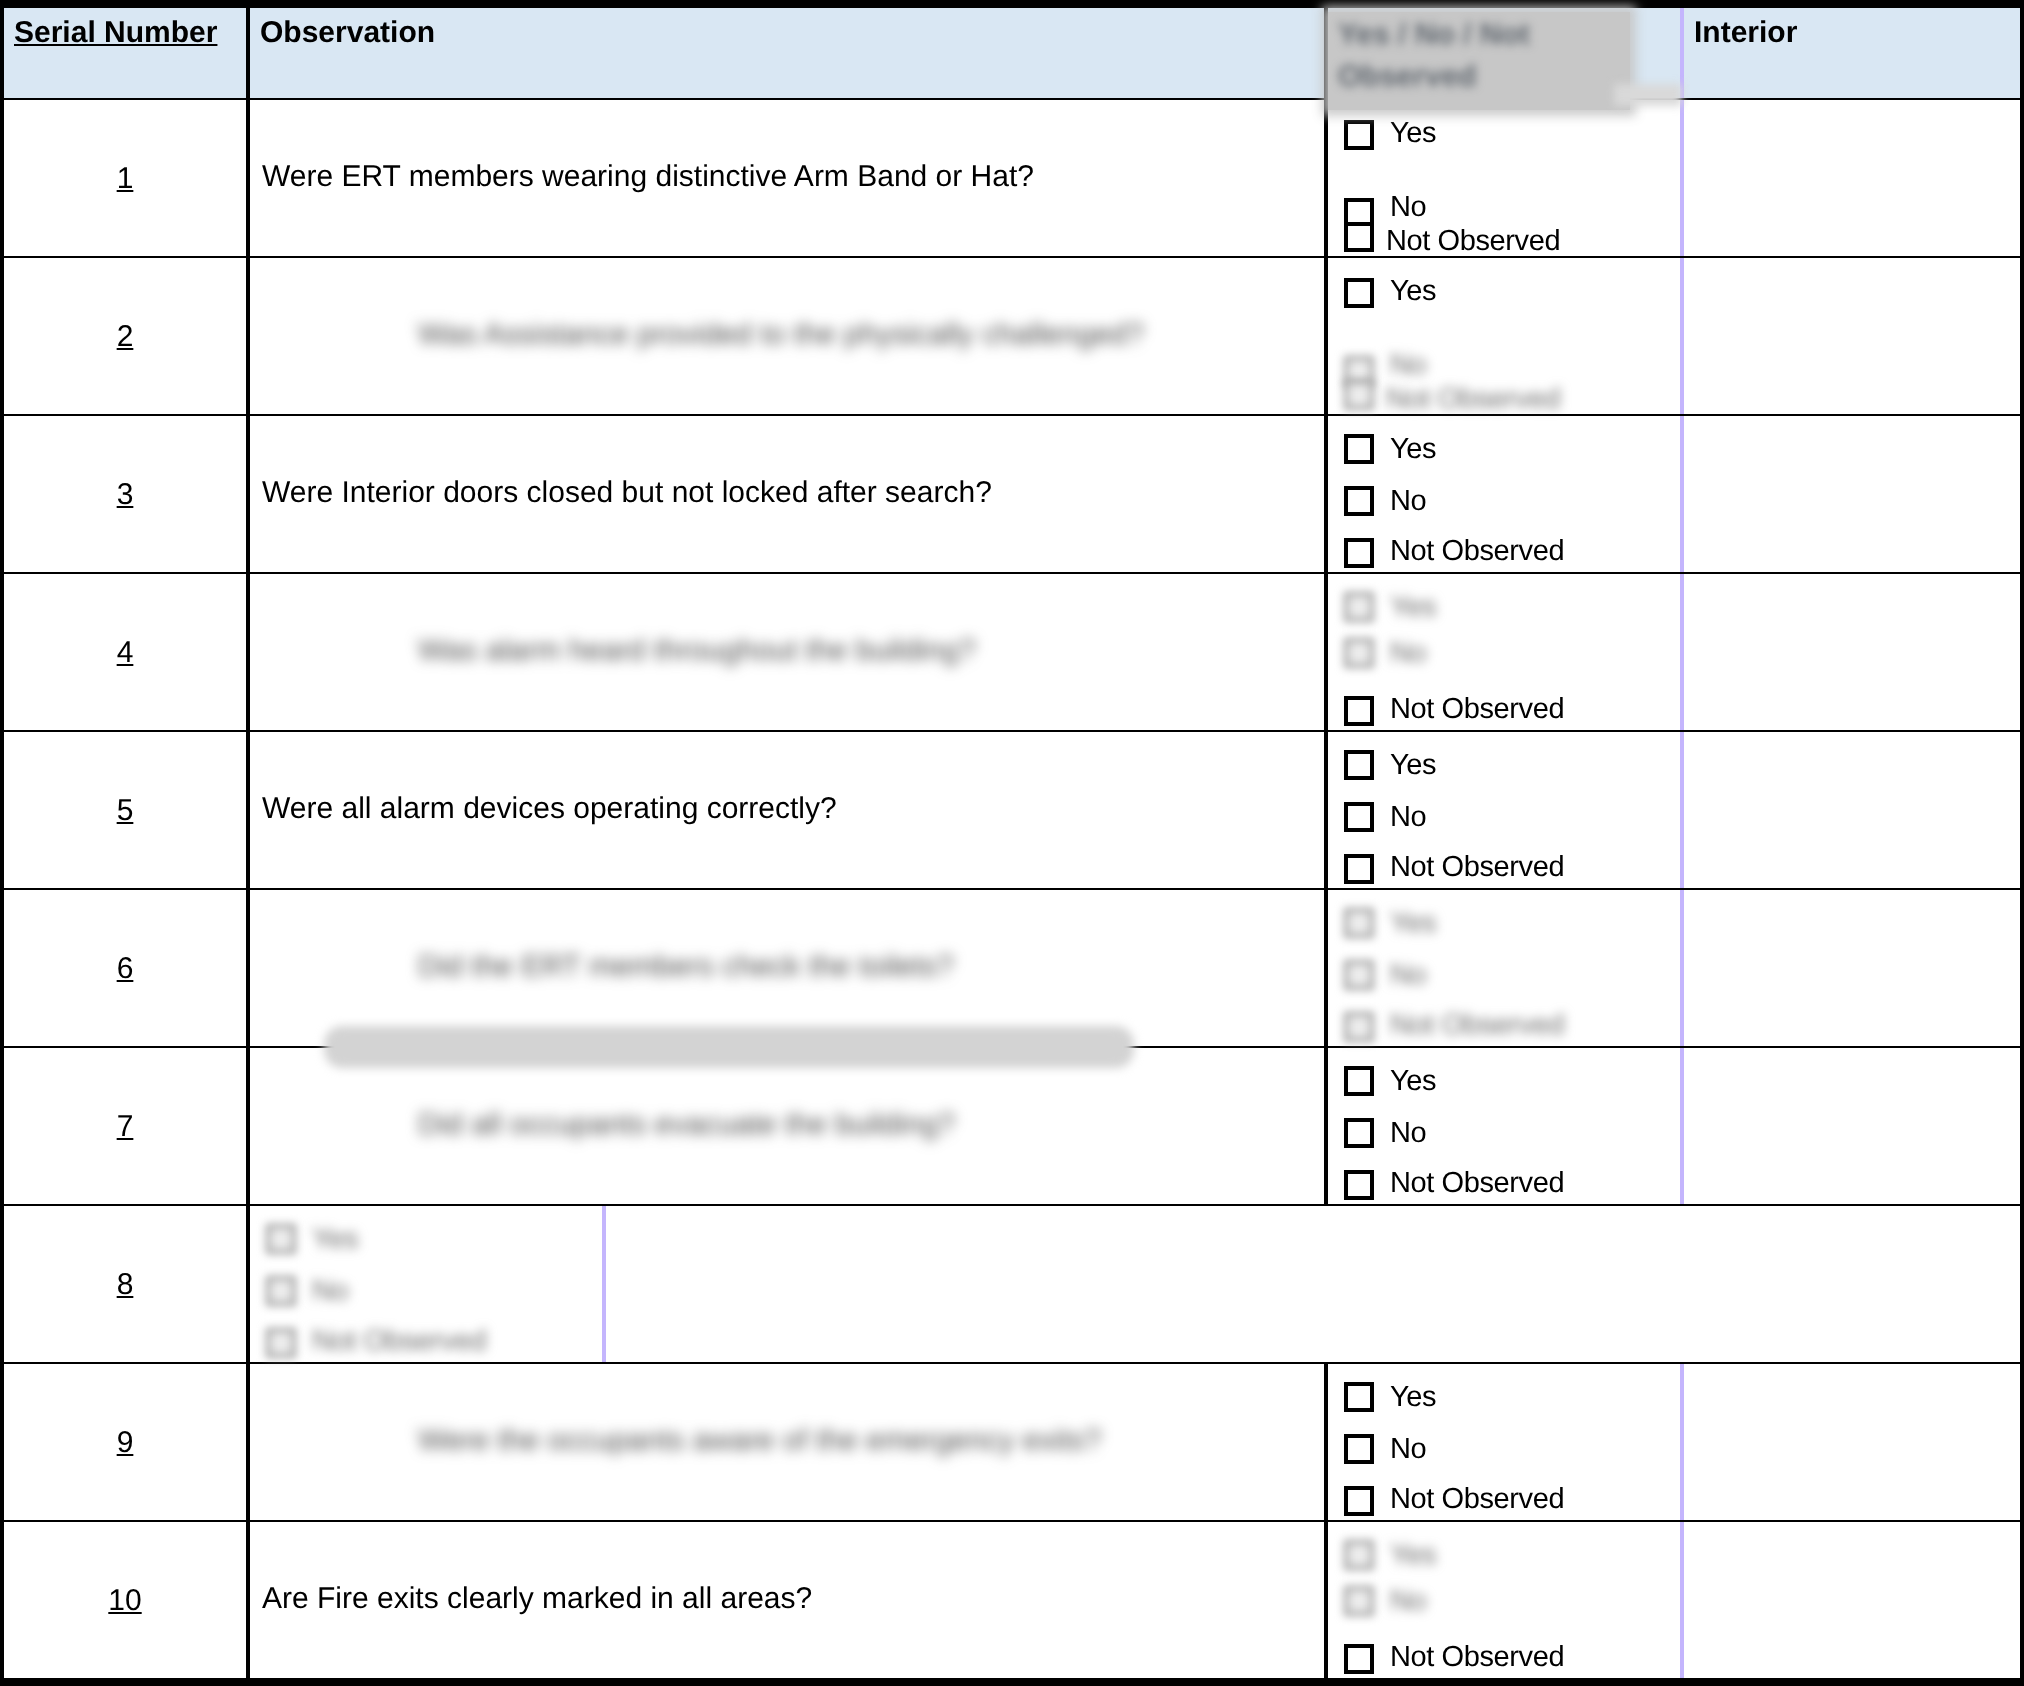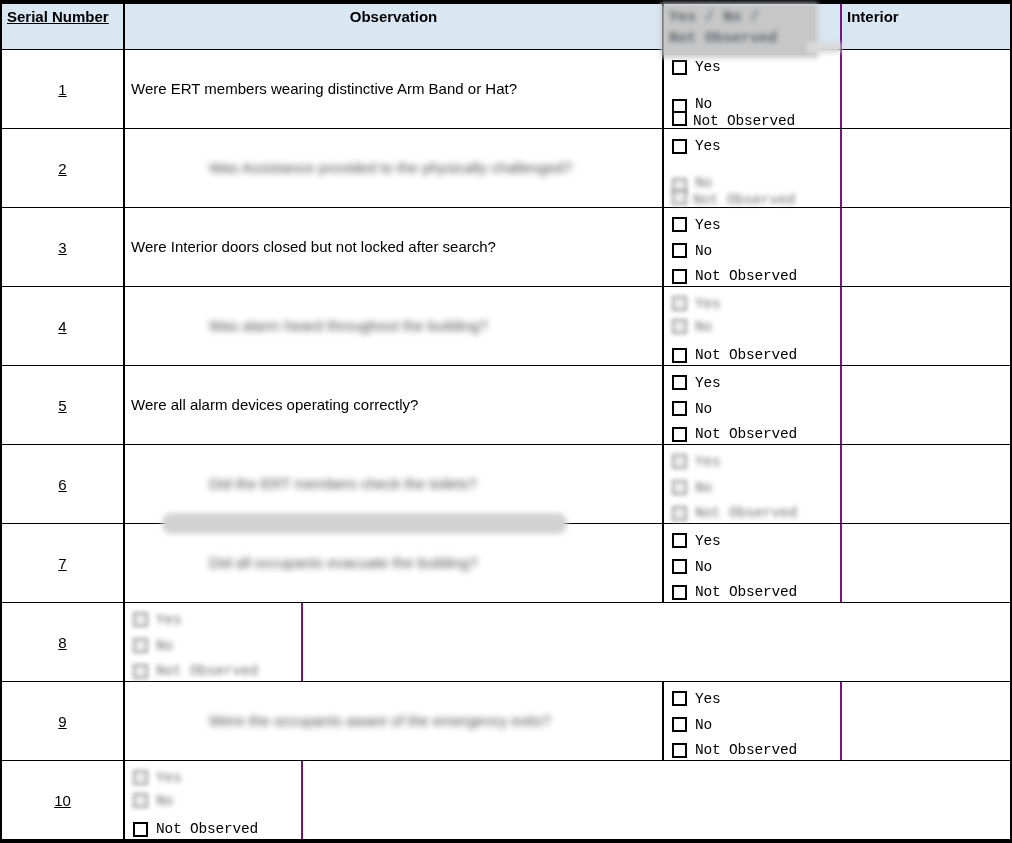--- a/index.html
+++ b/index.html
@@ -16,22 +16,22 @@
     border-bottom: 4px solid #000;
     border-left: 2px solid #000;
     border-right: 2px solid #000;
     background: #fff;
   }
   .row { display: flex; width: 100%; }
   .row.header { height: 45px; background: #d9e7f3; }
   .row.data { height: 79px; border-top: 1px solid #000; }
   .cell { position: relative; height: 100%; }
   .c-serial { flex: 0 0 123px; border-right: 2px solid #000; text-decoration: underline; }
-  .c-obs    { flex: 0 0 539px; border-right: 2px solid #000; text-align: center; }
-  .c-opt    { flex: 0 0 178px; border-right: 2px solid #701a75; font-family: Liberation Mono, monospace; }
+  .c-obs    { flex: 0 0 539px; border-right: 2px solid #000; }
+  .c-opt    { flex: 0 0 178px; border-right: 2px solid #c4b5fd; }
   .c-rem    { flex: 1 1 auto; }
 
   
   .header .cell { padding: 3px 5px; font-size: 15px; font-weight: bold; color: #000; line-height: 20px; }
   .header .c-opt { overflow: visible; }
   .hdr-redaction {
     position: absolute; z-index: 6;
     left: 0; top: 2px; width: 151px; height: 49px;
     background: #c7c7c7;
     box-shadow: 0 0 5px 3px rgba(199,199,199,0.9);
@@ -358,20 +358,25 @@
     </div>
     <div class="cell c-rem">
         <div class="remarks-area"></div>
       </div>
   </div>
 
   <div class="row data">
     <div class="cell c-serial">
         <div class="serial-val">10</div>
       </div>
+    <div class="cell c-obs">
+        <div class="obs-wrap">
+          <span class="obs-text">Are Fire exits clearly marked in all areas?</span>
+        </div>
+      </div>
     <div class="cell c-opt opts layout-tightblur">
       <div class="opt opt-yes blurred">
           <span class="box"></span>
           <span class="lbl">Yes</span>
         </div>
       <div class="opt opt-no blurred">
           <span class="box"></span>
           <span class="lbl">No</span>
         </div>
       <div class="opt opt-not">

